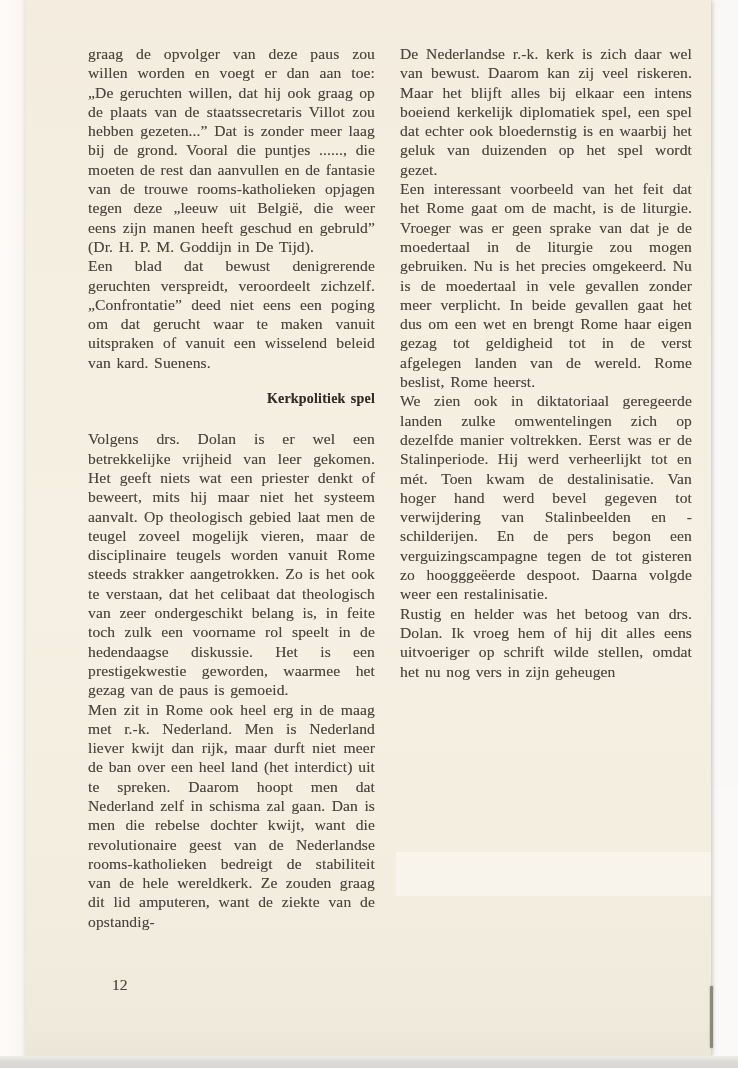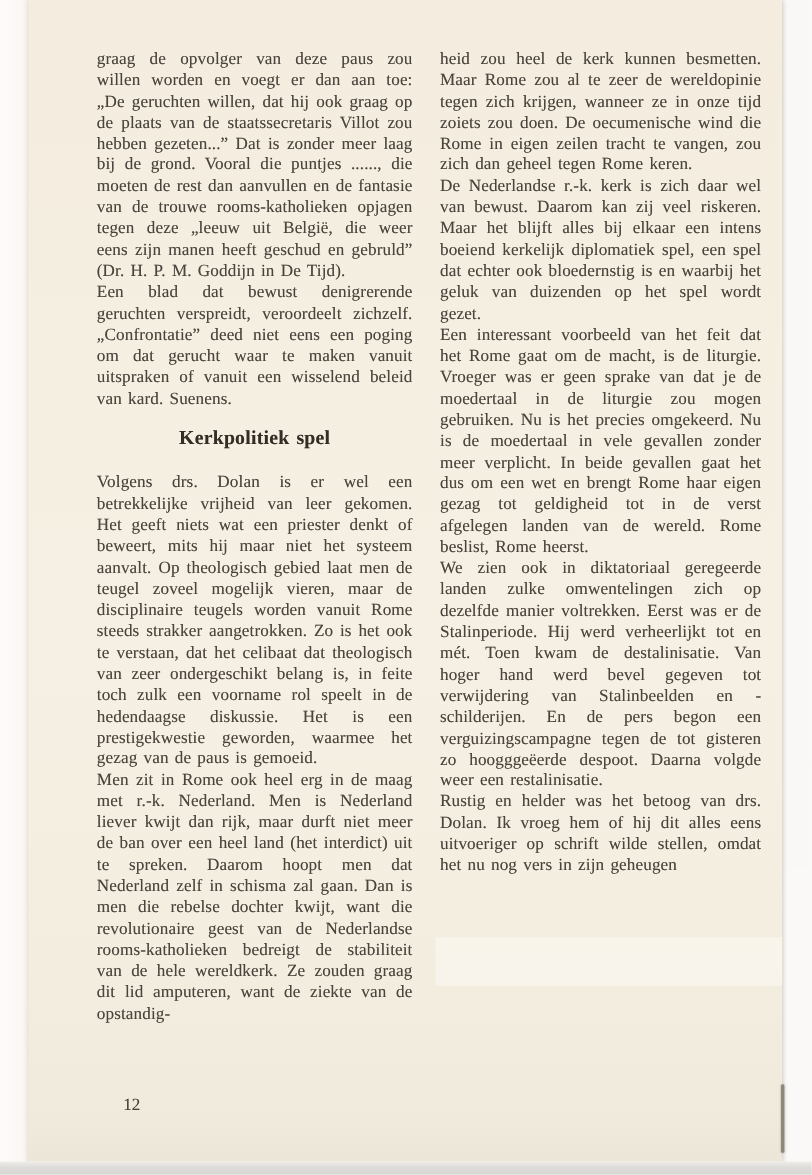--- a/index.html
+++ b/index.html
@@ -55,30 +55,30 @@
     text-align: justify;
     letter-spacing: 0.1px;
     word-spacing: 1.6px;
     text-shadow: 0 0 0.5px rgba(74, 68, 60, 0.45);
   }
   .col-left  { width: 287px; }
   .col-right { width: 292px; }
   .para { margin: 0; }
   .section-heading {
     margin: 17px 0 21px 0;
-    font-size: 18px;
+    font-size: 14px;
     font-weight: bold;
     color: #332d26;
     letter-spacing: 0.2px;
-    text-align: center;
+    text-align: right;
   }
   .page-number {
     position: absolute;
     left: 86px;
-    top: 996px;
+    top: 976px;
     font-size: 15.6px;
     color: #4a443c;
     text-shadow: 0 0 0.5px rgba(74, 68, 60, 0.45);
   }
   
   .bottom-scan-band {
     position: absolute;
     left: 0;
     top: 1056px;
     width: 738px;
@@ -117,21 +117,20 @@
 
       <div class="col col-left">
         <p class="para">graag de opvolger van deze paus zou willen worden en voegt er dan aan toe: „De geruchten willen, dat hij ook graag op de plaats van de staatssecretaris Villot zou hebben gezeten...” Dat is zonder meer laag bij de grond. Vooral die puntjes ......, die moeten de rest dan aanvullen en de fantasie van de trouwe rooms-katholieken opjagen tegen deze „leeuw uit België, die weer eens zijn manen heeft geschud en gebruld” (Dr. H. P. M. Goddijn in De Tijd).</p>
         <p class="para">Een blad dat bewust denigrerende geruchten verspreidt, veroordeelt zichzelf. „Confrontatie” deed niet eens een poging om dat gerucht waar te maken vanuit uitspraken of vanuit een wisselend beleid van kard. Suenens.</p>
         <h3 class="section-heading">Kerkpolitiek spel</h3>
         <p class="para">Volgens drs. Dolan is er wel een betrekkelijke vrijheid van leer gekomen. Het geeft niets wat een priester denkt of beweert, mits hij maar niet het systeem aanvalt. Op theologisch gebied laat men de teugel zoveel mogelijk vieren, maar de disciplinaire teugels worden vanuit Rome steeds strakker aangetrokken. Zo is het ook te verstaan, dat het celibaat dat theologisch van zeer ondergeschikt belang is, in feite toch zulk een voorname rol speelt in de hedendaagse diskussie. Het is een prestigekwestie geworden, waarmee het gezag van de paus is gemoeid.</p>
         <p class="para">Men zit in Rome ook heel erg in de maag met r.-k. Nederland. Men is Nederland liever kwijt dan rijk, maar durft niet meer de ban over een heel land (het interdict) uit te spreken. Daarom hoopt men dat Nederland zelf in schisma zal gaan. Dan is men die rebelse dochter kwijt, want die revolutionaire geest van de Nederlandse rooms-katholieken bedreigt de stabiliteit van de hele wereldkerk. Ze zouden graag dit lid amputeren, want de ziekte van de opstandig-</p>
       </div>
 
       <div class="col col-right">
-        <p class="para">heid zou heel de kerk kunnen besmetten. Maar Rome zou al te zeer de wereldopinie tegen zich krijgen, wanneer ze in onze tijd zoiets zou doen. De oecumenische wind die Rome in eigen zeilen tracht te vangen, zou zich dan geheel tegen Rome keren.</p>
         <p class="para">De Nederlandse r.-k. kerk is zich daar wel van bewust. Daarom kan zij veel riskeren. Maar het blijft alles bij elkaar een intens boeiend kerkelijk diplomatiek spel, een spel dat echter ook bloedernstig is en waarbij het geluk van duizenden op het spel wordt gezet.</p>
         <p class="para">Een interessant voorbeeld van het feit dat het Rome gaat om de macht, is de liturgie. Vroeger was er geen sprake van dat je de moedertaal in de liturgie zou mogen gebruiken. Nu is het precies omgekeerd. Nu is de moedertaal in vele gevallen zonder meer verplicht. In beide gevallen gaat het dus om een wet en brengt Rome haar eigen gezag tot geldigheid tot in de verst afgelegen landen van de wereld. Rome beslist, Rome heerst.</p>
         <p class="para">We zien ook in diktatoriaal geregeerde landen zulke omwentelingen zich op dezelfde manier voltrekken. Eerst was er de Stalinperiode. Hij werd verheerlijkt tot en mét. Toen kwam de destalinisatie. Van hoger hand werd bevel gegeven tot verwijdering van Stalinbeelden en -schilderijen. En de pers begon een verguizingscampagne tegen de tot gisteren zo hoogggeëerde despoot. Daarna volgde weer een restalinisatie.</p>
         <p class="para">Rustig en helder was het betoog van drs. Dolan. Ik vroeg hem of hij dit alles eens uitvoeriger op schrift wilde stellen, omdat het nu nog vers in zijn geheugen</p>
       </div>
 
     </div>
 
     <div class="page-number">12</div>
   </div>

